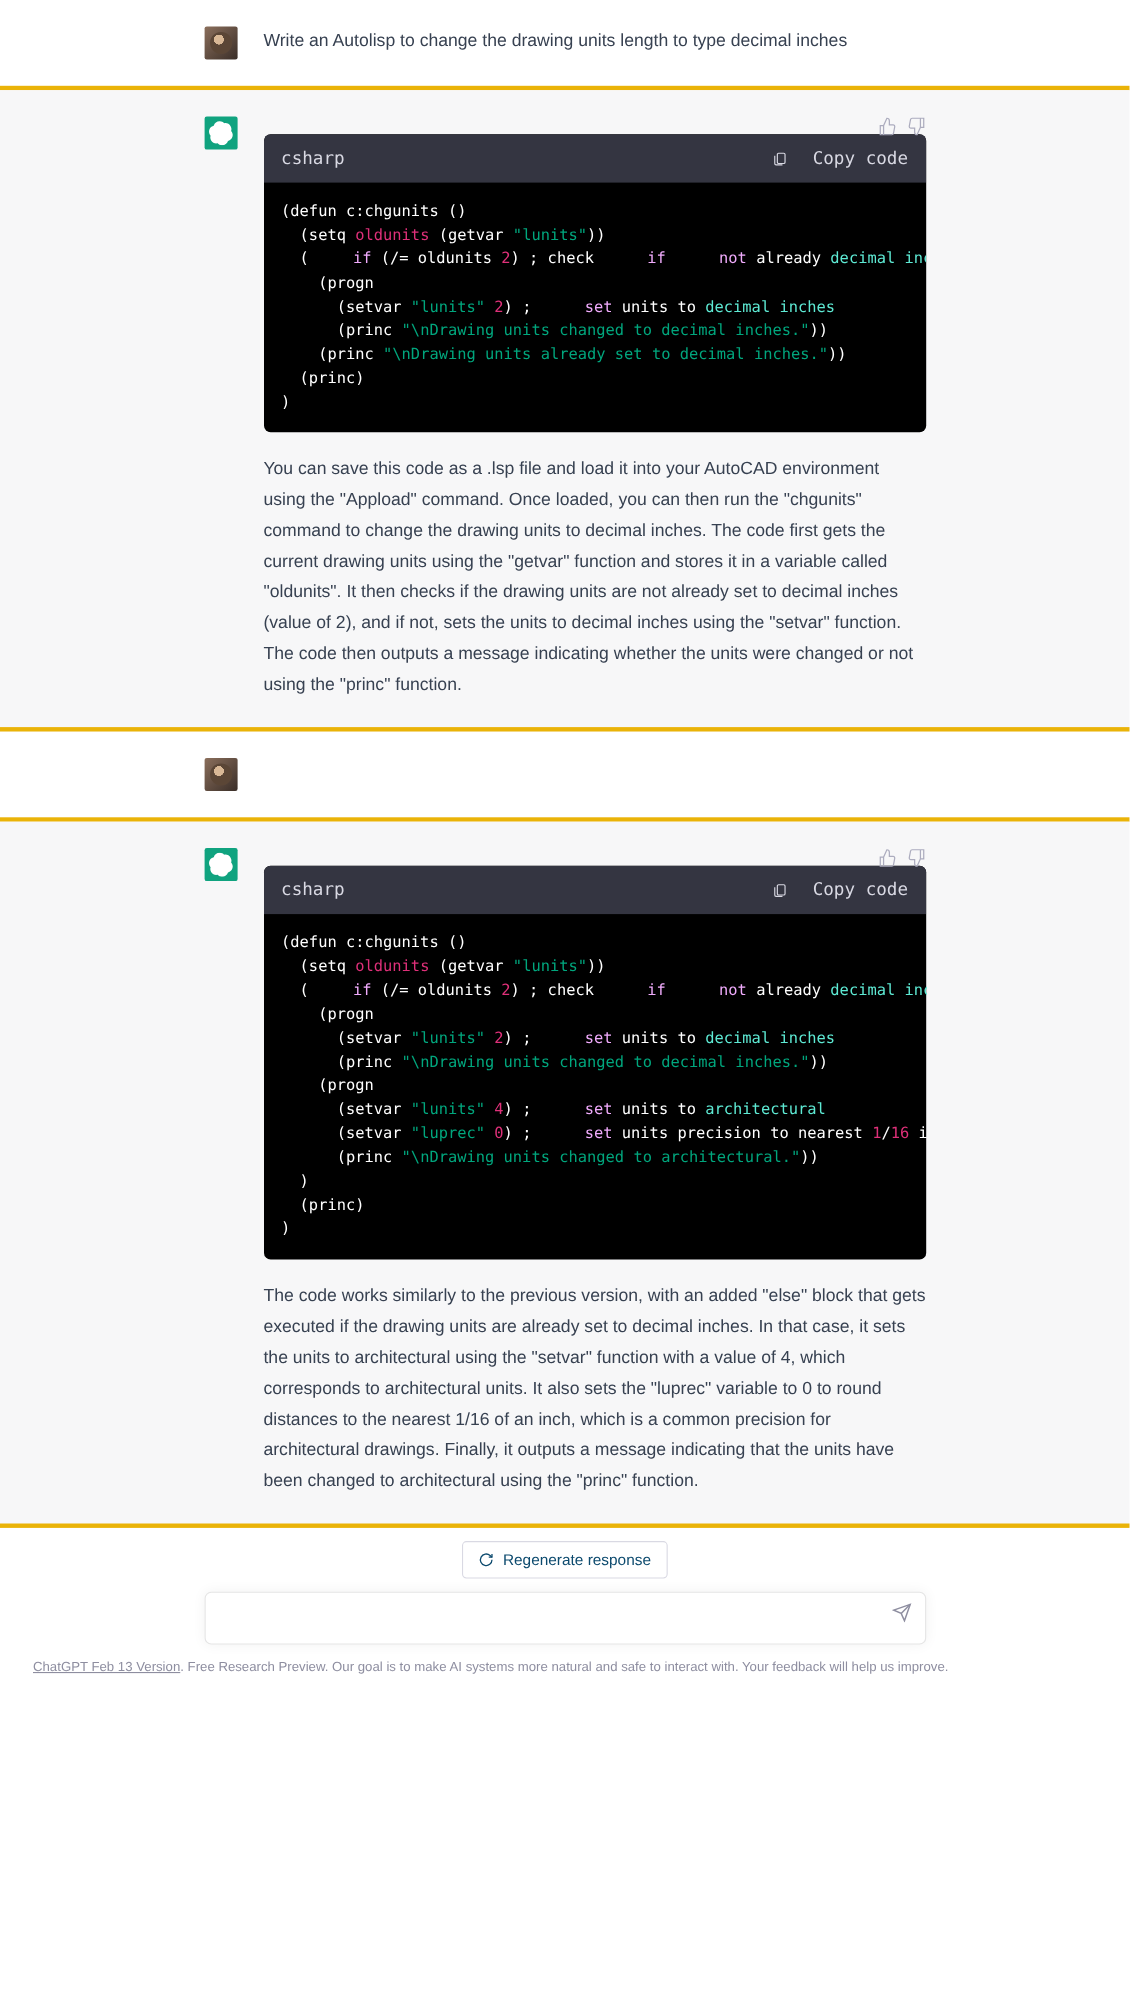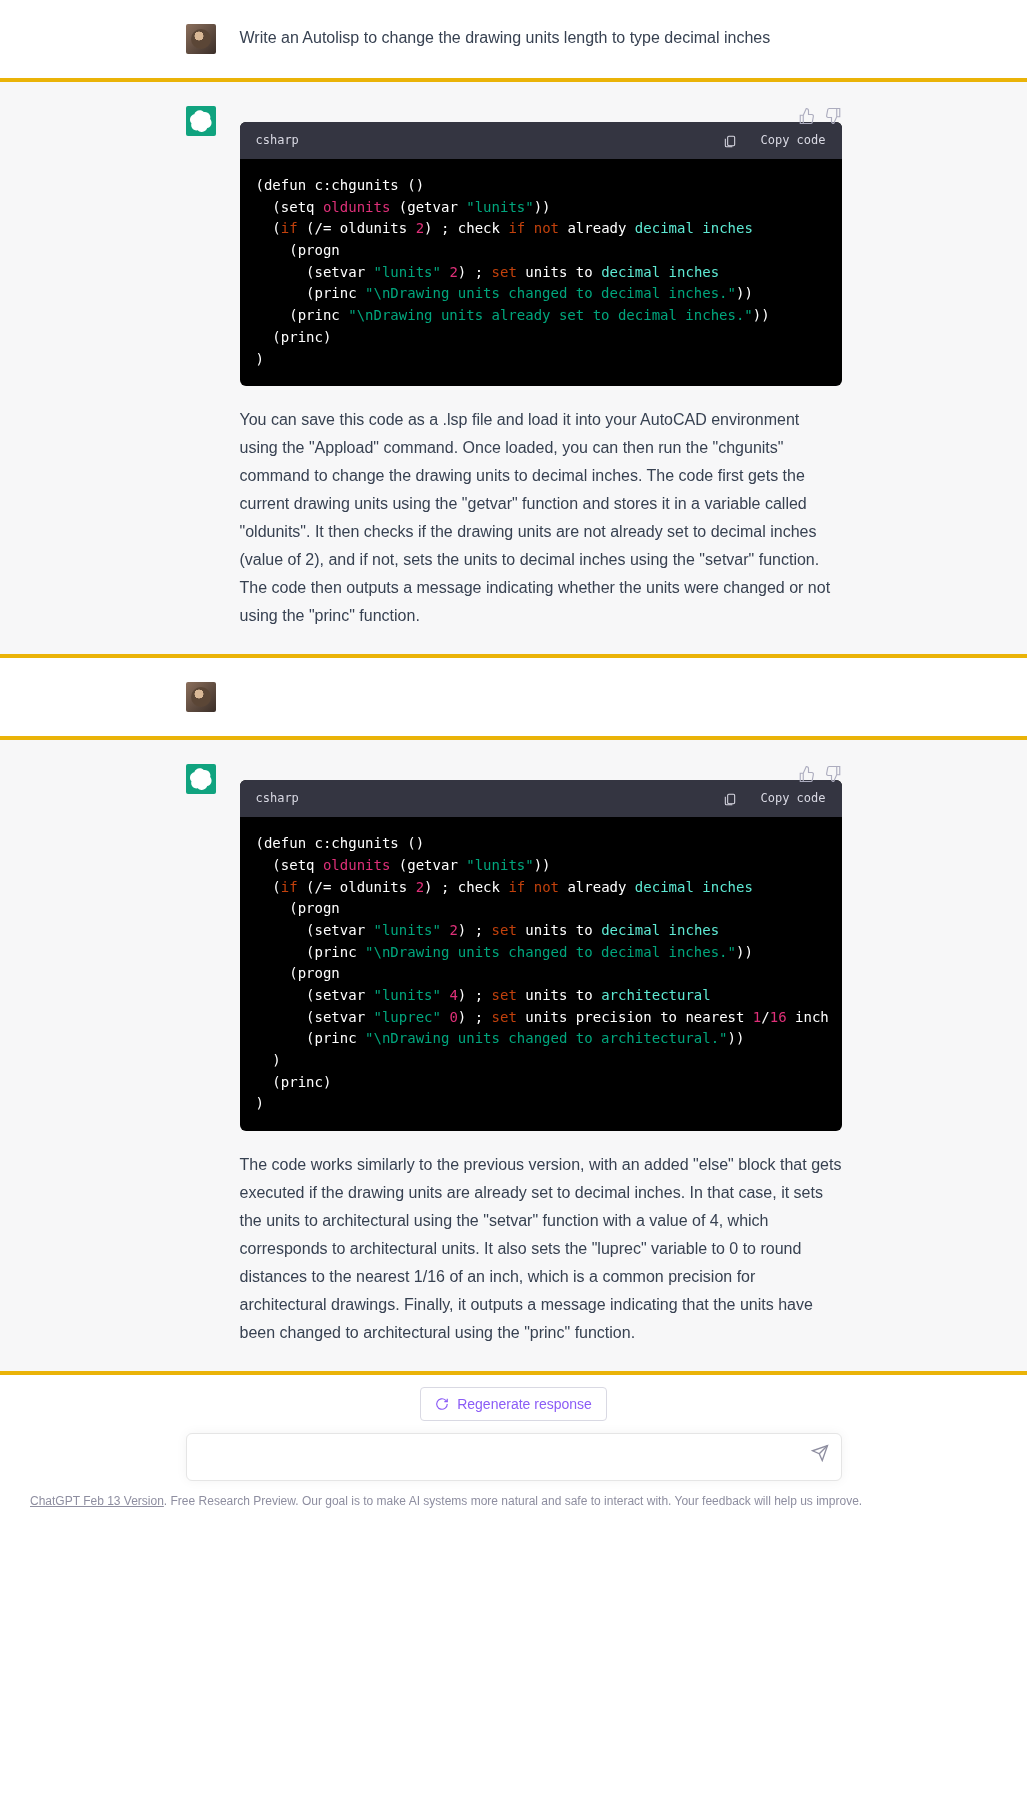--- a/index.html
+++ b/index.html
@@ -57,53 +57,53 @@
     font-family: "Consolas","Menlo",monospace;
     font-size: 14px;
   }
   .code-header {
     background: #343541;
     color: #d9d9e3;
     display: flex;
     justify-content: space-between;
     align-items: center;
     padding: 8px 16px;
-    font-size: 12px;
+    font-size: 16px;
   }
   .copy-btn { display: flex; align-items: center; gap: 23px; cursor: pointer; color: #d9d9e3; }
   .copy-btn svg { width: 14px; height: 14px; stroke: currentColor; fill: none; stroke-width: 1.8; }
   .code-body {
     padding: 16px;
     color: #ffffff;
     line-height: 1.55;
     white-space: pre;
     overflow-x: auto;
   }
   .tok-default { color: #ffffff; }
   .tok-red { color: #df3079; }
   .tok-green { color: #00a67d; }
-  .tok-blue { color: #c2410c; }
+  .tok-blue { color: #f0abfc; margin-left: 40px; }
   .tok-orange { color: #5eead4; }
   .tok-num { color: #df3079; }
   .explain { margin-top: 20px; }
   .footer-area {
     position: relative;
     padding: 12px 0 8px;
     text-align: center;
   }
   .regen-btn {
     display: inline-flex;
     align-items: center;
     gap: 8px;
     border: 1px solid #d9d9e3;
     background: #fff;
     border-radius: 4px;
     padding: 8px 14px;
     font-size: 14px;
-    color: #8b5cf6;
+    color: #0c4a6e;
     cursor: pointer;
     margin-bottom: 12px;
   }
   .regen-btn svg { width: 14px; height: 14px; stroke: currentColor; fill: none; stroke-width: 2; }
   .input-wrap {
     max-width: 768px;
     margin: 0 auto;
     padding: 0 56px;
   }
   .input-box {

